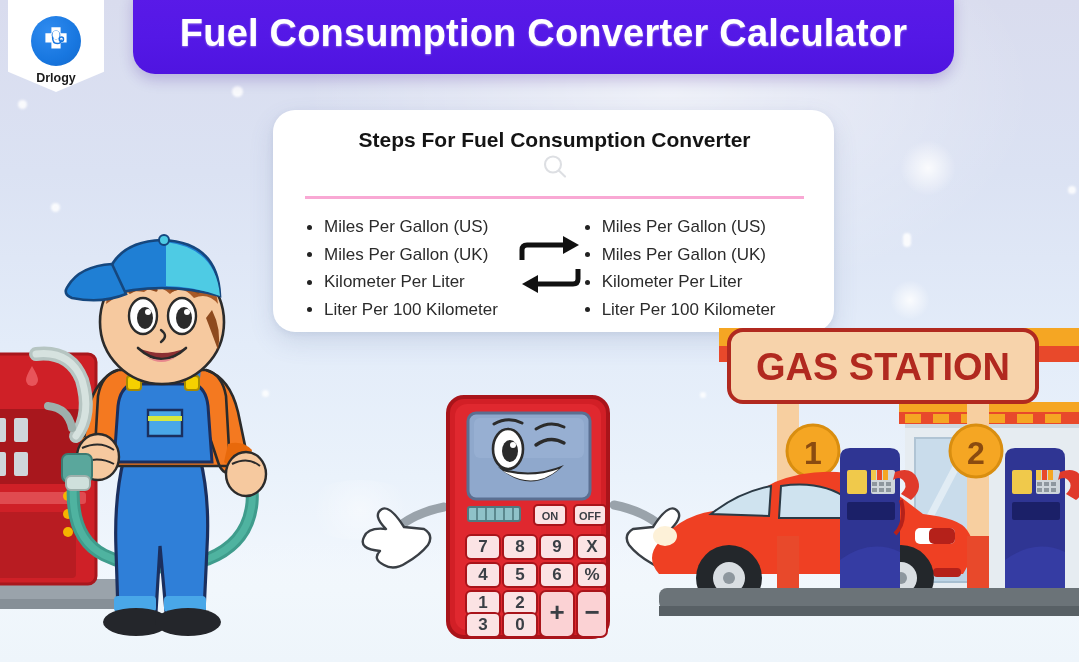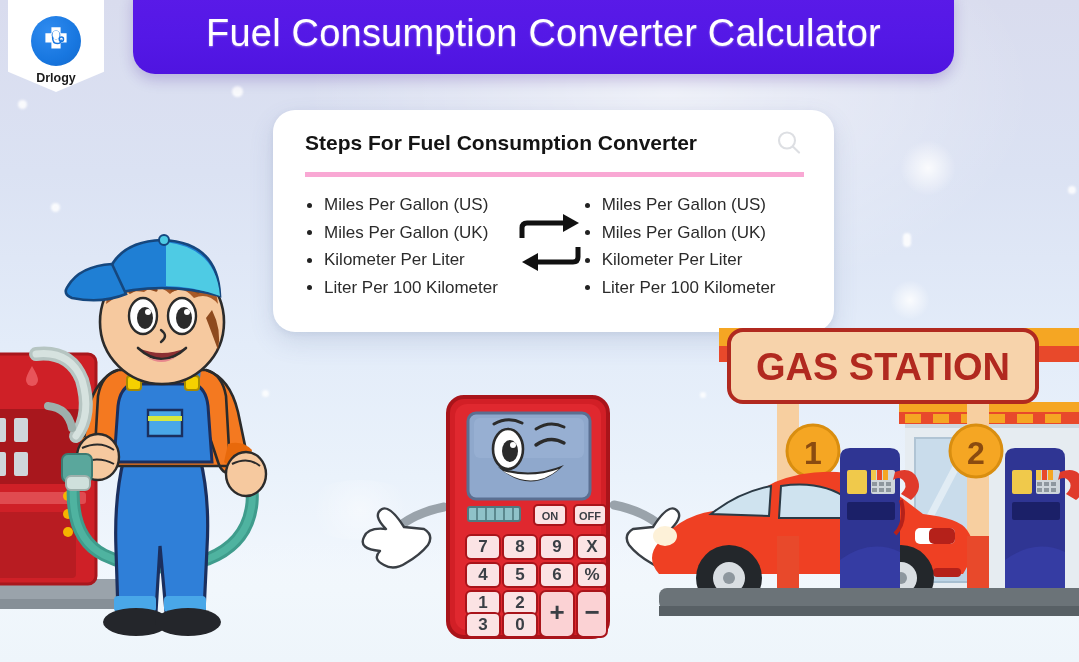--- a/index.html
+++ b/index.html
@@ -37,21 +37,21 @@
     position: absolute; left: 133px; top: -8px;
     width: 821px; height: 82px;
     background: linear-gradient(180deg, #5a1ae8 0%, #5418e6 55%, #4f14e0 100%);
     border-radius: 0 0 22px 22px;
     box-shadow: 0 6px 14px rgba(60,20,150,.22);
     display: flex; align-items: center; justify-content: center;
   }
   .title-banner h1 {
     color: #ffffff;
     font-size: 38px;
-    font-weight: normal;
+    font-weight: bold;
     letter-spacing: .2px;
     text-shadow: 0 1px 2px rgba(255,255,255,.35);
     white-space: nowrap;
   }
 
   
   .badge {
     position: absolute; top: 0; width: 96px; height: 92px;
     background: #ffffff;
     filter: drop-shadow(0 3px 5px rgba(90,100,140,.22));
@@ -77,21 +77,22 @@
     position: absolute; left: 273px; top: 110px;
     width: 561px; height: 222px;
     background: #ffffff;
     border-radius: 22px;
     box-shadow: 0 10px 24px rgba(90,105,150,.16), 0 2px 6px rgba(90,105,150,.10);
     padding: 18px 30px 0 32px;
   }
   .steps-head {
     display: flex; align-items: center; justify-content: space-between;
     padding-bottom: 14px;
-    border-bottom: 5px solid #f9a8d4;
+    border-bottom: 3px solid #f9a8d4;
+    flex-direction: column;
   }
   .steps-head h2 {
     font-size: 21px; font-weight: bold; color: #141414;
   }
   .search-icon { width: 30px; height: 30px; opacity: .62; flex: 0 0 auto; }
 
   .steps-body {
     display: flex; 
     padding-top: 14px;
   }

